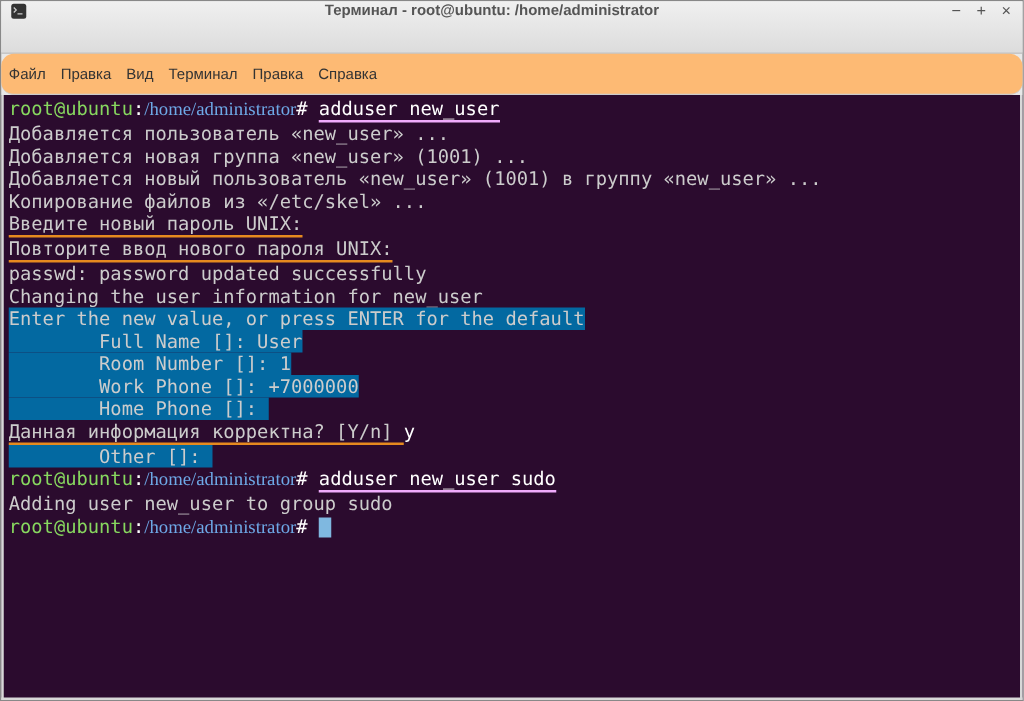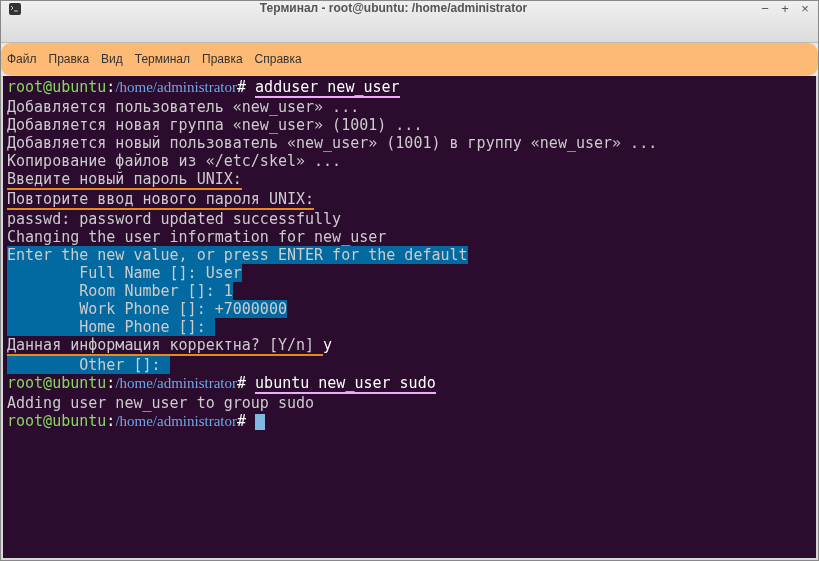--- a/index.html
+++ b/index.html
@@ -149,17 +149,17 @@
     <div class="line"><span class="grey underline-orange">Повторите ввод нового пароля UNIX:</span></div>
     <div class="line grey">passwd: password updated successfully</div>
     <div class="line grey">Changing the user information for new_user</div>
     <div class="line"><span class="grey bg-highlight">Enter the new value, or press ENTER for the default</span></div>
     <div class="line"><span class="grey bg-highlight">        Full Name []: User</span></div>
     <div class="line"><span class="grey bg-highlight">        Room Number []: 1</span></div>
     <div class="line"><span class="grey bg-highlight">        Work Phone []: +7000000</span></div>
     <div class="line"><span class="grey bg-highlight">        Home Phone []: </span></div>
     <div class="line"><span class="grey underline-orange">Данная информация корректна? [Y/n] </span><span class="cmd">y</span></div>
     <div class="line"><span class="grey bg-highlight">        Other []: </span></div>
-    <div class="line"><span class="prompt-user">root@ubuntu</span><span class="prompt-white">:</span><span class="prompt-path">/home/administrator</span><span class="prompt-white">#</span><span class="cmd"> </span><span class="cmd underline-red">ubuntu new_user sudo</span></div>
+    <div class="line"><span class="prompt-user">root@ubuntu</span><span class="prompt-white">:</span><span class="prompt-path">/home/administrator</span><span class="prompt-white">#</span><span class="cmd"> </span><span class="cmd underline-red">adduser new_user sudo</span></div>
     <div class="line grey">Adding user new_user to group sudo</div>
     <div class="line"><span class="prompt-user">root@ubuntu</span><span class="prompt-white">:</span><span class="prompt-path">/home/administrator</span><span class="prompt-white">#</span><span class="cmd"> </span><span class="cursor"></span></div>
   </div>
 </div>
 
 </body></html>

